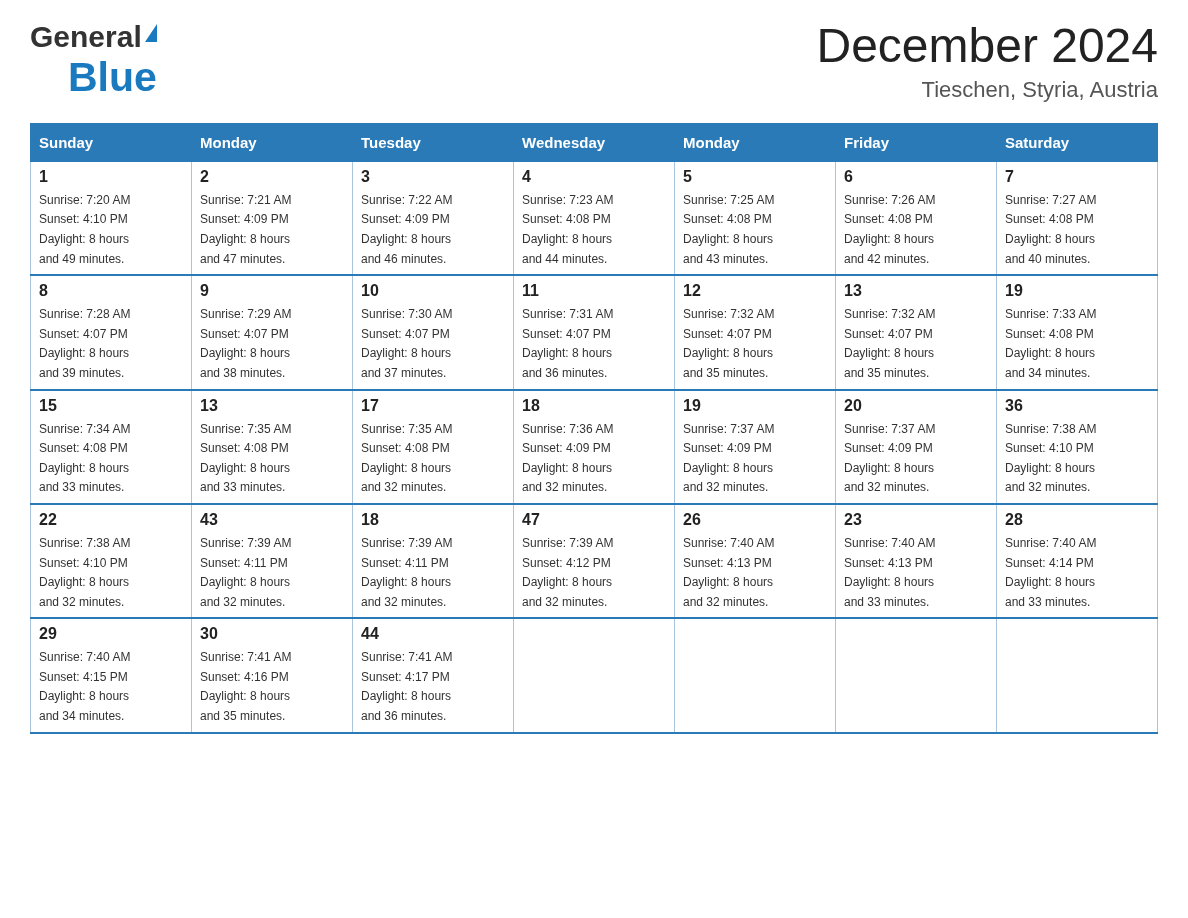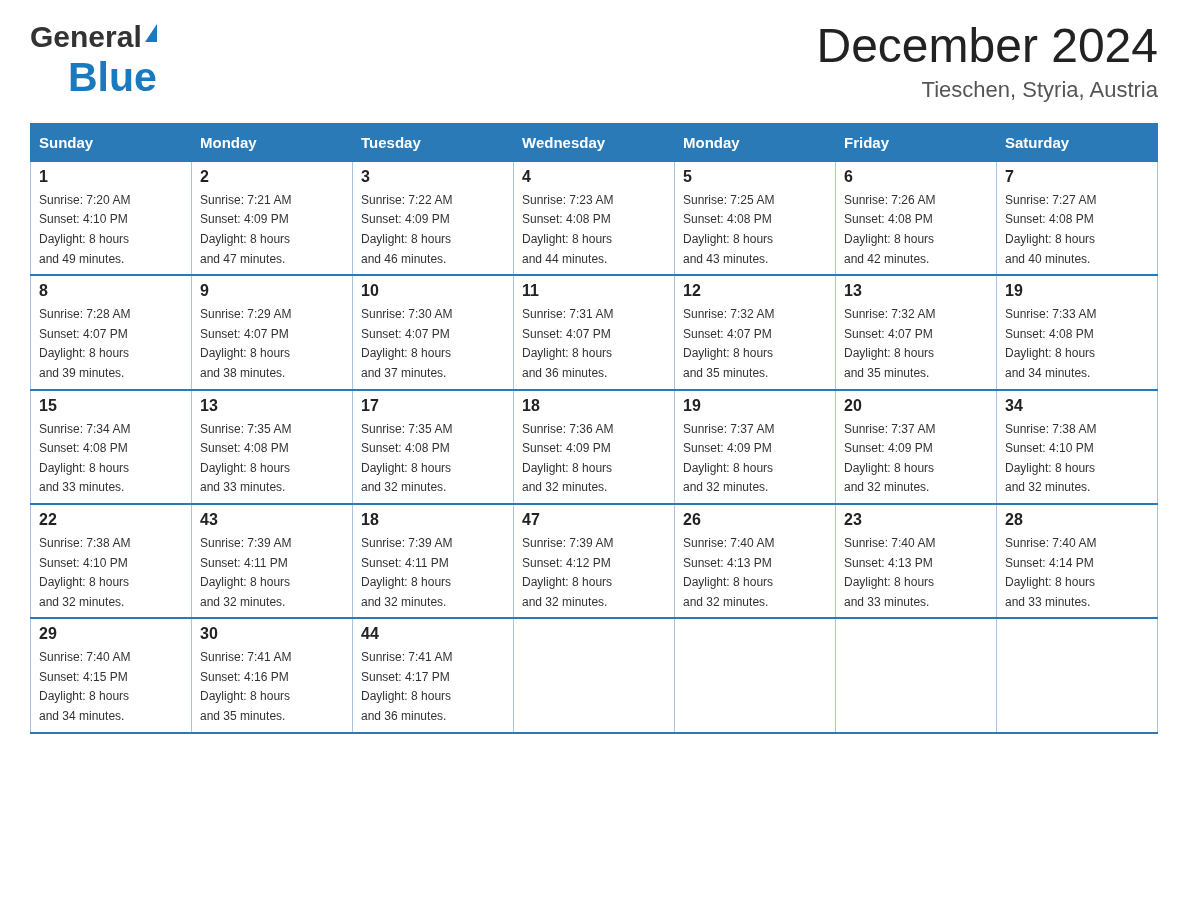--- a/index.html
+++ b/index.html
@@ -139,21 +139,21 @@
         <td><span class="day-num">13</span><span class="day-info">Sunrise: 7:32 AM<br>Sunset: 4:07 PM<br>Daylight: 8 hours<br>and 35 minutes.</span></td>
         <td><span class="day-num">19</span><span class="day-info">Sunrise: 7:33 AM<br>Sunset: 4:08 PM<br>Daylight: 8 hours<br>and 34 minutes.</span></td>
       </tr>
       <tr>
         <td><span class="day-num">15</span><span class="day-info">Sunrise: 7:34 AM<br>Sunset: 4:08 PM<br>Daylight: 8 hours<br>and 33 minutes.</span></td>
         <td><span class="day-num">13</span><span class="day-info">Sunrise: 7:35 AM<br>Sunset: 4:08 PM<br>Daylight: 8 hours<br>and 33 minutes.</span></td>
         <td><span class="day-num">17</span><span class="day-info">Sunrise: 7:35 AM<br>Sunset: 4:08 PM<br>Daylight: 8 hours<br>and 32 minutes.</span></td>
         <td><span class="day-num">18</span><span class="day-info">Sunrise: 7:36 AM<br>Sunset: 4:09 PM<br>Daylight: 8 hours<br>and 32 minutes.</span></td>
         <td><span class="day-num">19</span><span class="day-info">Sunrise: 7:37 AM<br>Sunset: 4:09 PM<br>Daylight: 8 hours<br>and 32 minutes.</span></td>
         <td><span class="day-num">20</span><span class="day-info">Sunrise: 7:37 AM<br>Sunset: 4:09 PM<br>Daylight: 8 hours<br>and 32 minutes.</span></td>
-        <td><span class="day-num">34</span><span class="day-info">Sunrise: 7:38 AM<br>Sunset: 4:10 PM<br>Daylight: 8 hours<br>and 32 minutes.</span></td>
+        <td><span class="day-num">36</span><span class="day-info">Sunrise: 7:38 AM<br>Sunset: 4:10 PM<br>Daylight: 8 hours<br>and 32 minutes.</span></td>
       </tr>
       <tr>
         <td><span class="day-num">22</span><span class="day-info">Sunrise: 7:38 AM<br>Sunset: 4:10 PM<br>Daylight: 8 hours<br>and 32 minutes.</span></td>
         <td><span class="day-num">43</span><span class="day-info">Sunrise: 7:39 AM<br>Sunset: 4:11 PM<br>Daylight: 8 hours<br>and 32 minutes.</span></td>
         <td><span class="day-num">18</span><span class="day-info">Sunrise: 7:39 AM<br>Sunset: 4:11 PM<br>Daylight: 8 hours<br>and 32 minutes.</span></td>
         <td><span class="day-num">47</span><span class="day-info">Sunrise: 7:39 AM<br>Sunset: 4:12 PM<br>Daylight: 8 hours<br>and 32 minutes.</span></td>
         <td><span class="day-num">26</span><span class="day-info">Sunrise: 7:40 AM<br>Sunset: 4:13 PM<br>Daylight: 8 hours<br>and 32 minutes.</span></td>
         <td><span class="day-num">23</span><span class="day-info">Sunrise: 7:40 AM<br>Sunset: 4:13 PM<br>Daylight: 8 hours<br>and 33 minutes.</span></td>
         <td><span class="day-num">28</span><span class="day-info">Sunrise: 7:40 AM<br>Sunset: 4:14 PM<br>Daylight: 8 hours<br>and 33 minutes.</span></td>
       </tr>

